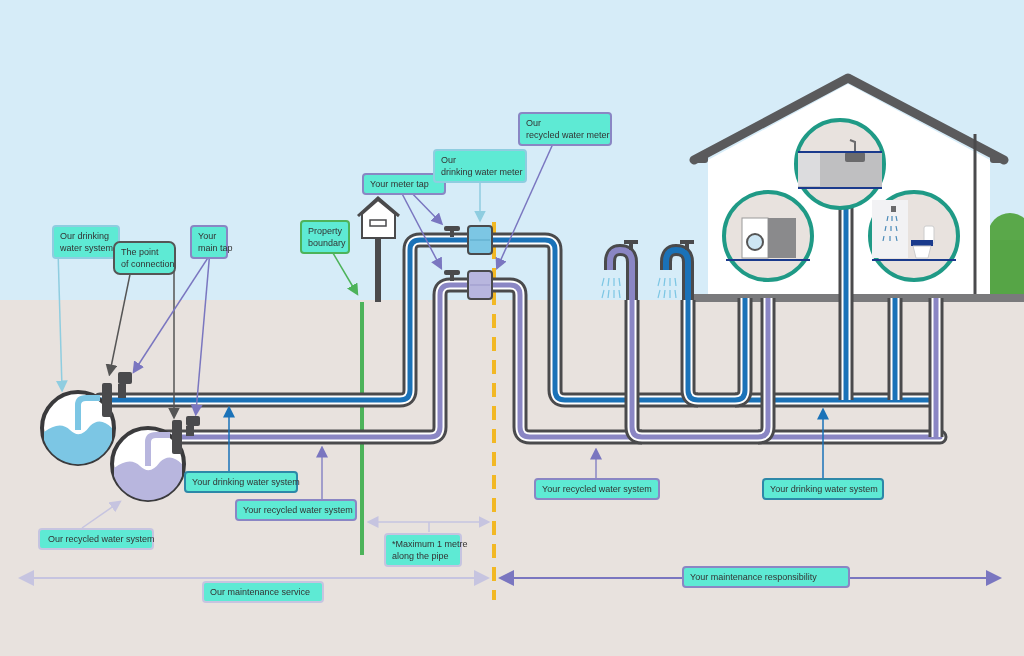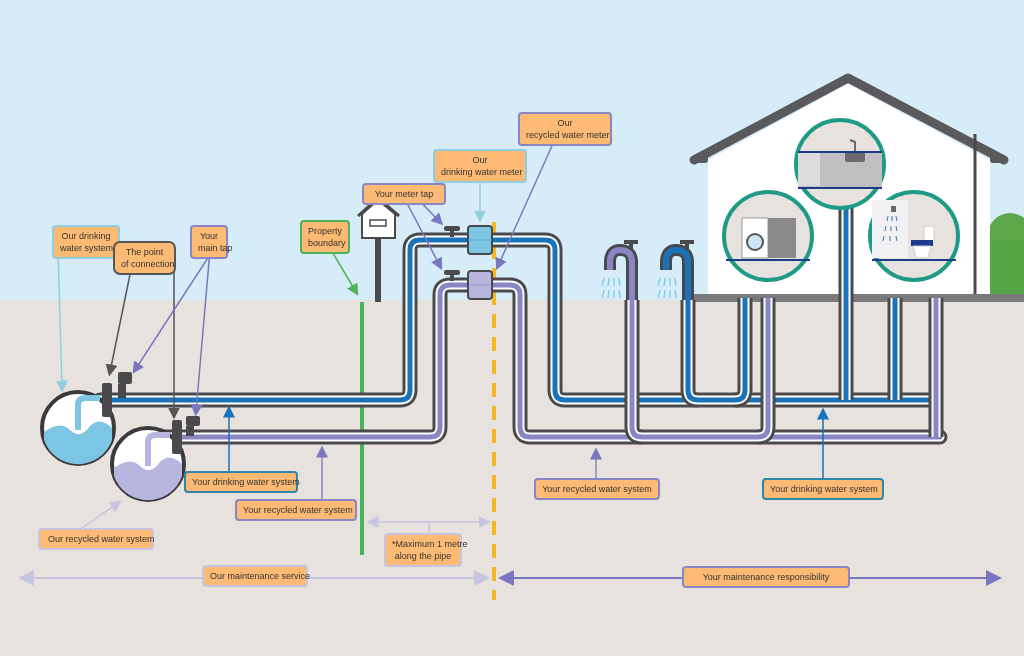--- a/index.html
+++ b/index.html
@@ -1,19 +1,19 @@
 <!DOCTYPE html>
 <html><head>
 <meta charset="utf-8">
 <style>
   html,body{margin:0;padding:0;}
   body{width:1024px;height:656px;overflow:hidden;background:#e8e2de;font-family:"Liberation Sans",sans-serif;}
   #stage{position:relative;width:1024px;height:656px;}
   svg{position:absolute;left:0;top:0;}
-  .lbl{position:absolute;background:#fdba74;border:2px solid #9a97c9;border-radius:4px;font-size:9px;color:#333;text-align:center;line-height:12px;padding:3px 6px;box-sizing:border-box;white-space:nowrap;}
+  .lbl{position:absolute;background:#5eead4;border:2px solid #9a97c9;border-radius:4px;font-size:9px;color:#333;text-align:left;line-height:12px;padding:3px 6px;box-sizing:border-box;white-space:nowrap;}
   .lbl.drink{border-color:#2d88a8;}
   .lbl.lightblue{border-color:#8fcde0;}
   .lbl.dark{border-color:#555;}
   .lbl.green{border-color:#4db35a;}
   .lbl.purple{border-color:#8a86c4;}
   .lbl.pale{border-color:#c6c4e0;}
 </style>
 </head>
 <body>
 
@@ -256,24 +256,24 @@
     <line x1="429" y1="522" x2="429" y2="532" stroke="#c6c4e0"></line>
     <line x1="28" y1="578" x2="484" y2="578" stroke="#c6c4e0" stroke-width="2" marker-start="url(#aPLs)" marker-end="url(#aPL)"></line>
     <line x1="508" y1="578" x2="996" y2="578" stroke="#7a76c0" stroke-width="2" marker-start="url(#aPUs)" marker-end="url(#aPU)"></line>
   </g>
 </svg>
 
 <div class="lbl lightblue" style="left:52px;top:225px;width:68px;"><span>Our drinking</span><br><span>water system</span></div>
 <div class="lbl dark" style="left:113px;top:241px;width:63px;border-radius:7px;"><span>The point</span><br><span>of connection</span></div>
 <div class="lbl purple" style="left:190px;top:225px;width:38px;"><span>Your</span><br><span>main tap</span></div>
 <div class="lbl green" style="left:300px;top:220px;width:50px;"><span>Property</span><br><span>boundary</span></div>
-<div class="lbl purple" style="left:362px;top:183px;width:84px;">Your meter tap</div>
+<div class="lbl purple" style="left:362px;top:173px;width:84px;">Your meter tap</div>
 <div class="lbl lightblue" style="left:433px;top:149px;width:94px;"><span>Our</span><br><span>drinking water meter</span></div>
 <div class="lbl purple" style="left:518px;top:112px;width:94px;"><span>Our</span><br><span>recycled water meter</span></div>
 <div class="lbl drink" style="left:184px;top:471px;width:114px;">Your drinking water system</div>
 <div class="lbl purple" style="left:235px;top:499px;width:122px;">Your recycled water system</div>
 <div class="lbl pale" style="left:38px;top:528px;width:116px;padding-left:8px;">Our recycled water system</div>
 <div class="lbl pale" style="left:384px;top:533px;width:78px;"><span>*Maximum 1 metre</span><br><span>along the pipe</span></div>
 <div class="lbl purple" style="left:534px;top:478px;width:126px;">Your recycled water system</div>
 <div class="lbl drink" style="left:762px;top:478px;width:122px;">Your drinking water system</div>
-<div class="lbl pale" style="left:202px;top:565px;width:106px;">Our maintenance service</div>
+<div class="lbl pale" style="left:202px;top:581px;width:122px;">Our maintenance service</div>
 <div class="lbl purple" style="left:682px;top:566px;width:168px;">Your maintenance responsibility</div>
 </div>
 
 </body></html>

